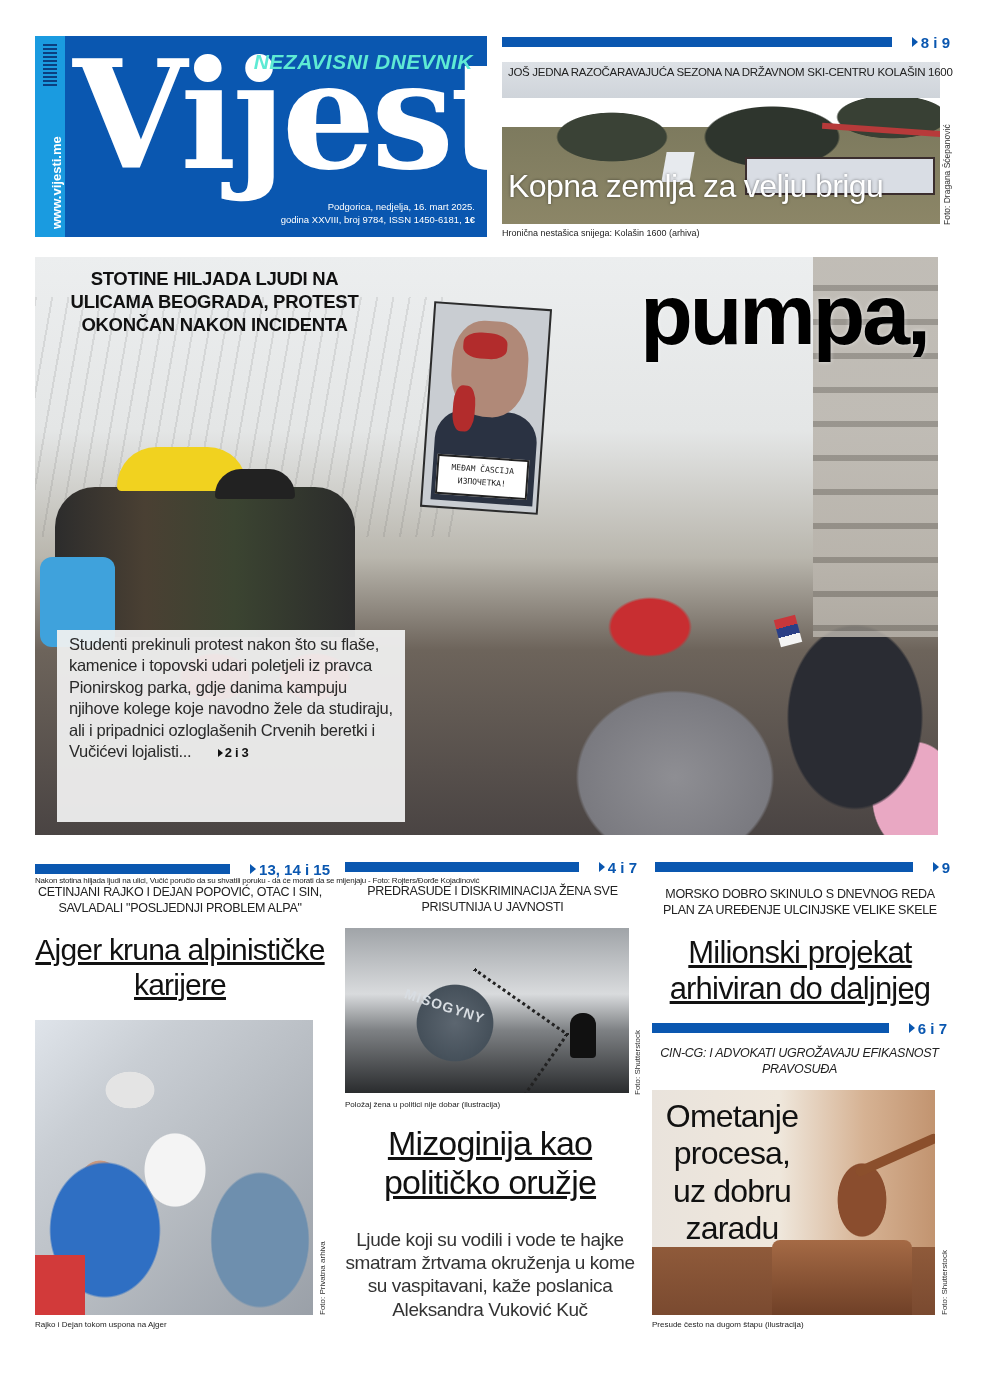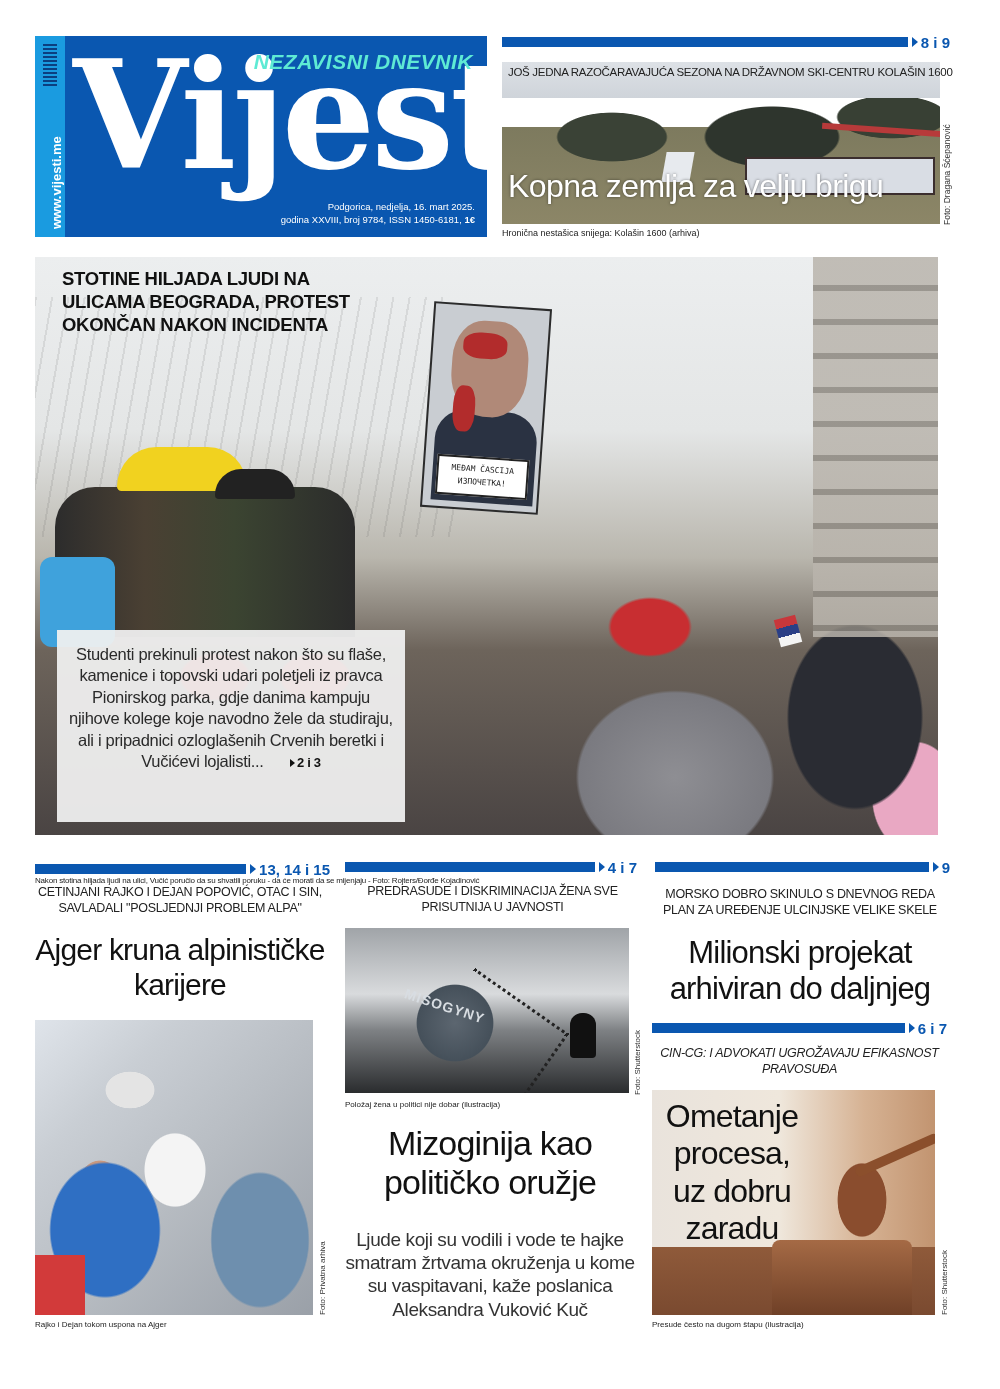--- a/index.html
+++ b/index.html
@@ -14,21 +14,21 @@
   .masthead .strip .url { position: absolute; left: 15px; bottom: 8px; transform-origin: left bottom; transform: rotate(-90deg) translateY(14px); white-space: nowrap; color: #fff; font-weight: bold; font-size: 13px; width: 130px; }
   .masthead .strip .mini { position: absolute; left: 8px; top: 8px; width: 14px; height: 42px; background: repeating-linear-gradient(0deg, #0b3f80 0 2px, #1a9be0 2px 4px); }
   .masthead .tagline { position: absolute; right: 14px; top: 14px; color: #5eead4; font-weight: bold; font-style: italic; font-size: 21px; letter-spacing: 0.5px; }
   .masthead .logo { position: absolute; left: 38px; top: 4px; color: #fff; font-family: "DejaVu Serif", "Liberation Serif", serif; font-weight: bold; font-size: 150px; line-height: 1; letter-spacing: -4px; transform: scaleX(0.98); transform-origin: left top; }
   .masthead .meta { position: absolute; right: 12px; bottom: 10px; color: #fff; font-size: 9.5px; text-align: right; line-height: 1.35; }
   .masthead .meta b { font-weight: bold; }
 
   
   .bar { height: 12px; display: flex; align-items: center; }
   .bar .line { flex: 1; height: 10px; background: #0a57b0; }
-  .bar .pages { color: #0a57b0; font-weight: bold; font-size: 15px; padding-left: 4px; white-space: nowrap; display: flex; align-items: center; }
+  .bar .pages { color: #0a57b0; font-weight: bold; font-size: 15px; padding-left: 20px; white-space: nowrap; display: flex; align-items: center; }
   .bar .pages .tri { display: inline-block; width: 0; height: 0; border-top: 5px solid transparent; border-bottom: 5px solid transparent; border-left: 6px solid #0a57b0; margin-right: 3px; }
 
   
   .ski-img { left: 502px; top: 62px; width: 438px; height: 162px; overflow: hidden;
     background:
       linear-gradient(180deg, #dde1e6 0%, #cfd4da 22%, transparent 22%),
       radial-gradient(ellipse 90px 40px at 110px 75px, #3a4236 0%, #3a4236 60%, transparent 62%),
       radial-gradient(ellipse 110px 50px at 270px 75px, #2e352d 0%, #2e352d 60%, transparent 62%),
       radial-gradient(ellipse 90px 35px at 390px 55px, #384034 0%, #384034 60%, transparent 62%),
       linear-gradient(180deg, transparent 40%, #7d7a5e 40%, #8c8667 100%);
@@ -59,30 +59,30 @@
   .main-photo .crowd-l { position: absolute; left: 20px; top: 230px; width: 300px; height: 150px; background: linear-gradient(90deg, #2c2c2c 0%, #4a4033 30%, #3b4431 60%, #2b2b2b 100%); border-radius: 40px 40px 0 0; }
   .main-photo .raincoat { position: absolute; left: 5px; top: 300px; width: 75px; height: 90px; background: #3fa2dc; border-radius: 12px; }
   .main-photo .poster { position: absolute; left: 392px; top: 48px; width: 118px; height: 206px; background: #c9cdd2; transform: rotate(4deg); border: 2px solid #2b2b2b; }
   .main-photo .poster .face { position: absolute; left: 20px; top: 14px; width: 76px; height: 96px; background: #b08978; border-radius: 40% 40% 45% 45%; }
   .main-photo .poster .hand { position: absolute; left: 30px; top: 26px; width: 44px; height: 26px; background: #b22c2c; border-radius: 40%; }
   .main-photo .poster .hand2 { position: absolute; left: 24px; top: 80px; width: 22px; height: 46px; background: #b22c2c; border-radius: 40%; }
   .main-photo .poster .body { position: absolute; left: 8px; top: 104px; width: 102px; height: 92px; background: #2a3242; border-radius: 30px 30px 0 0; }
   .main-photo .poster .sign { position: absolute; left: 12px; top: 150px; width: 92px; height: 40px; background: #fff; border: 2px solid #222; font-family: "DejaVu Sans Mono", monospace; font-size: 8px; text-align: center; padding-top: 5px; line-height: 1.6; color: #222; }
   .main-photo .flag { position: absolute; left: 742px; top: 360px; width: 22px; height: 28px; background: linear-gradient(180deg, #c8373b 33%, #2b3f86 33% 66%, #f4f4f4 66%); transform: rotate(-15deg); }
 
-  .kicker-main { left: 62px; top: 268px; width: 305px; font-weight: bold; font-size: 18.5px; line-height: 1.24; color: #111; text-align: left; letter-spacing: -0.3px; }
+  .kicker-main { left: 62px; top: 268px; width: 305px; font-weight: bold; font-size: 18.5px; line-height: 1.24; color: #111; text-align: center; letter-spacing: -0.3px; }
   .headline-main { right: 72px; top: 272px; font-weight: bold; font-size: 86px; line-height: 0.98; text-align: right; color: #000; letter-spacing: -3px; text-shadow: 0 0 4px rgba(255,255,255,0.6); }
-  .lead-box { left: 57px; top: 630px; width: 348px; height: 192px; background: rgba(240,240,240,0.94); padding: 14px 12px; font-size: 16.5px; line-height: 1.3; color: #2a2a2a; text-align: center; letter-spacing: -0.3px; }
+  .lead-box { left: 57px; top: 630px; width: 348px; height: 192px; background: rgba(240,240,240,0.94); padding: 4px 12px; font-size: 16.5px; line-height: 1.3; color: #2a2a2a; letter-spacing: -0.3px; }
   .lead-box .ref { font-weight: bold; font-size: 13px; color: #111; margin-left: 22px; white-space: nowrap; }
   .lead-box .ref .tri { display: inline-block; width: 0; height: 0; border-top: 4px solid transparent; border-bottom: 4px solid transparent; border-left: 5px solid #111; margin-right: 2px; }
   .main-caption { left: 35px; top: 840px; font-size: 8px; color: #222; white-space: nowrap; letter-spacing: -0.2px; margin-top: 36px; }
 
   
   .col-kicker { font-size: 12.5px; line-height: 1.3; text-align: center; color: #222; letter-spacing: -0.3px; }
-  .col-headline { font-size: 30px; line-height: 1.15; text-align: center; color: #111; letter-spacing: -0.8px; }
+  .col-headline { font-size: 30px; line-height: 1.15; text-align: center; color: #111; letter-spacing: -0.8px; text-decoration: underline; }
   .photo-credit { transform-origin: left top; transform: rotate(-90deg); font-size: 8px; color: #333; white-space: nowrap; }
   .caption { font-size: 8px; color: #222; white-space: nowrap; }
 
   .climb-img { left: 35px; top: 1020px; width: 278px; height: 295px; overflow: hidden;
     background:
       radial-gradient(ellipse 90px 110px at 70px 210px, #2f6fc3 0%, #2f6fc3 60%, transparent 62%),
       radial-gradient(ellipse 80px 110px at 225px 220px, #6e8fae 0%, #6e8fae 60%, transparent 62%),
       radial-gradient(ellipse 35px 40px at 65px 165px, #c9987e 0%, #c9987e 60%, transparent 62%),
       radial-gradient(ellipse 33px 40px at 235px 185px, #c79a80 0%, #c79a80 60%, transparent 62%),
       radial-gradient(ellipse 40px 30px at 95px 70px, #e4e4e4 0%, #e4e4e4 60%, transparent 62%),
@@ -157,20 +157,21 @@
     <div class="hand"></div>
     <div class="hand2"></div>
     <div class="sign">
       <div>MEĐAM ČASCIJA</div>
       <div>ИЗПОЧЕТКА!</div>
     </div>
   </div>
 </div>
 <div class="abs kicker-main">STOTINE HILJADA LJUDI NA ULICAMA BEOGRADA, PROTEST OKONČAN NAKON INCIDENTA</div>
 <div class="abs headline-main">
+  <div>pumpa,</div>
 </div>
 <div class="abs lead-box">
   <span>Studenti prekinuli protest nakon što su flaše, kamenice i topovski udari poletjeli iz pravca Pionirskog parka, gdje danima kampuju njihove kolege koje navodno žele da studiraju, ali i pripadnici ozloglašenih Crvenih beretki i Vučićevi lojalisti...</span>
   <span class="ref"><span class="tri"></span><span>2 i 3</span></span>
 </div>
 <div class="abs main-caption">Nakon stotina hiljada ljudi na ulici, Vučić poručio da su shvatili poruku - da će morati da se mijenjaju - Foto: Rojters/Đorđe Kojadinović</div>
 
 <div class="abs bar" style="left:35px; top:863px; width:295px;">
   <div class="line"></div>
   <div class="pages">

